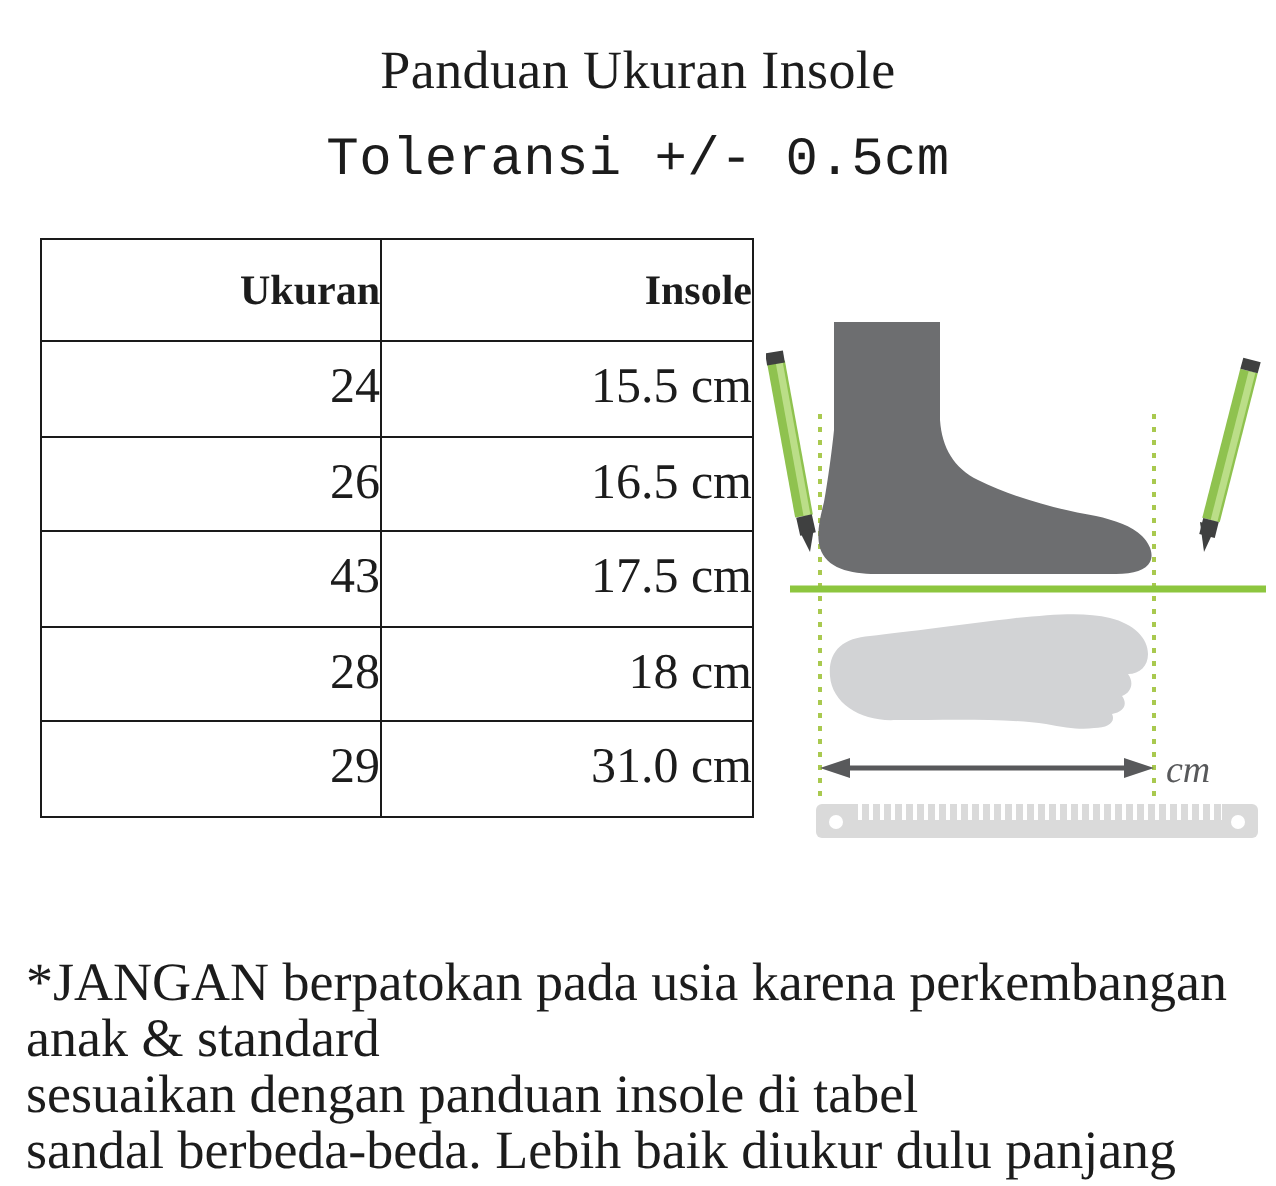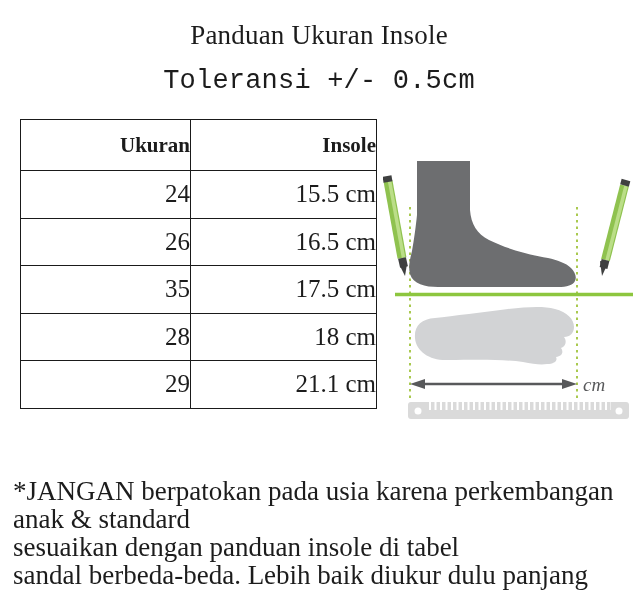--- a/index.html
+++ b/index.html
@@ -86,30 +86,30 @@
     <tbody>
       <tr>
         <td>24</td>
         <td>15.5 cm</td>
       </tr>
       <tr>
         <td>26</td>
         <td>16.5 cm</td>
       </tr>
       <tr>
-        <td>35</td>
+        <td>43</td>
         <td>17.5 cm</td>
       </tr>
       <tr>
         <td>28</td>
         <td>18 cm</td>
       </tr>
       <tr>
         <td>29</td>
-        <td>21.1 cm</td>
+        <td>31.0 cm</td>
       </tr>
     </tbody>
   </table>
 
   <svg class="illustration" viewBox="0 0 252 285" xmlns="http://www.w3.org/2000/svg">
 
     <line class="guide" x1="27" y1="67" x2="27" y2="258"></line>
     <line class="guide" x1="194" y1="67" x2="194" y2="258"></line>
 
     <path class="foot" d="M34,21 L87,21 L87,70 C88,84 94,94 106,100 C124,109 147,115 165,118

